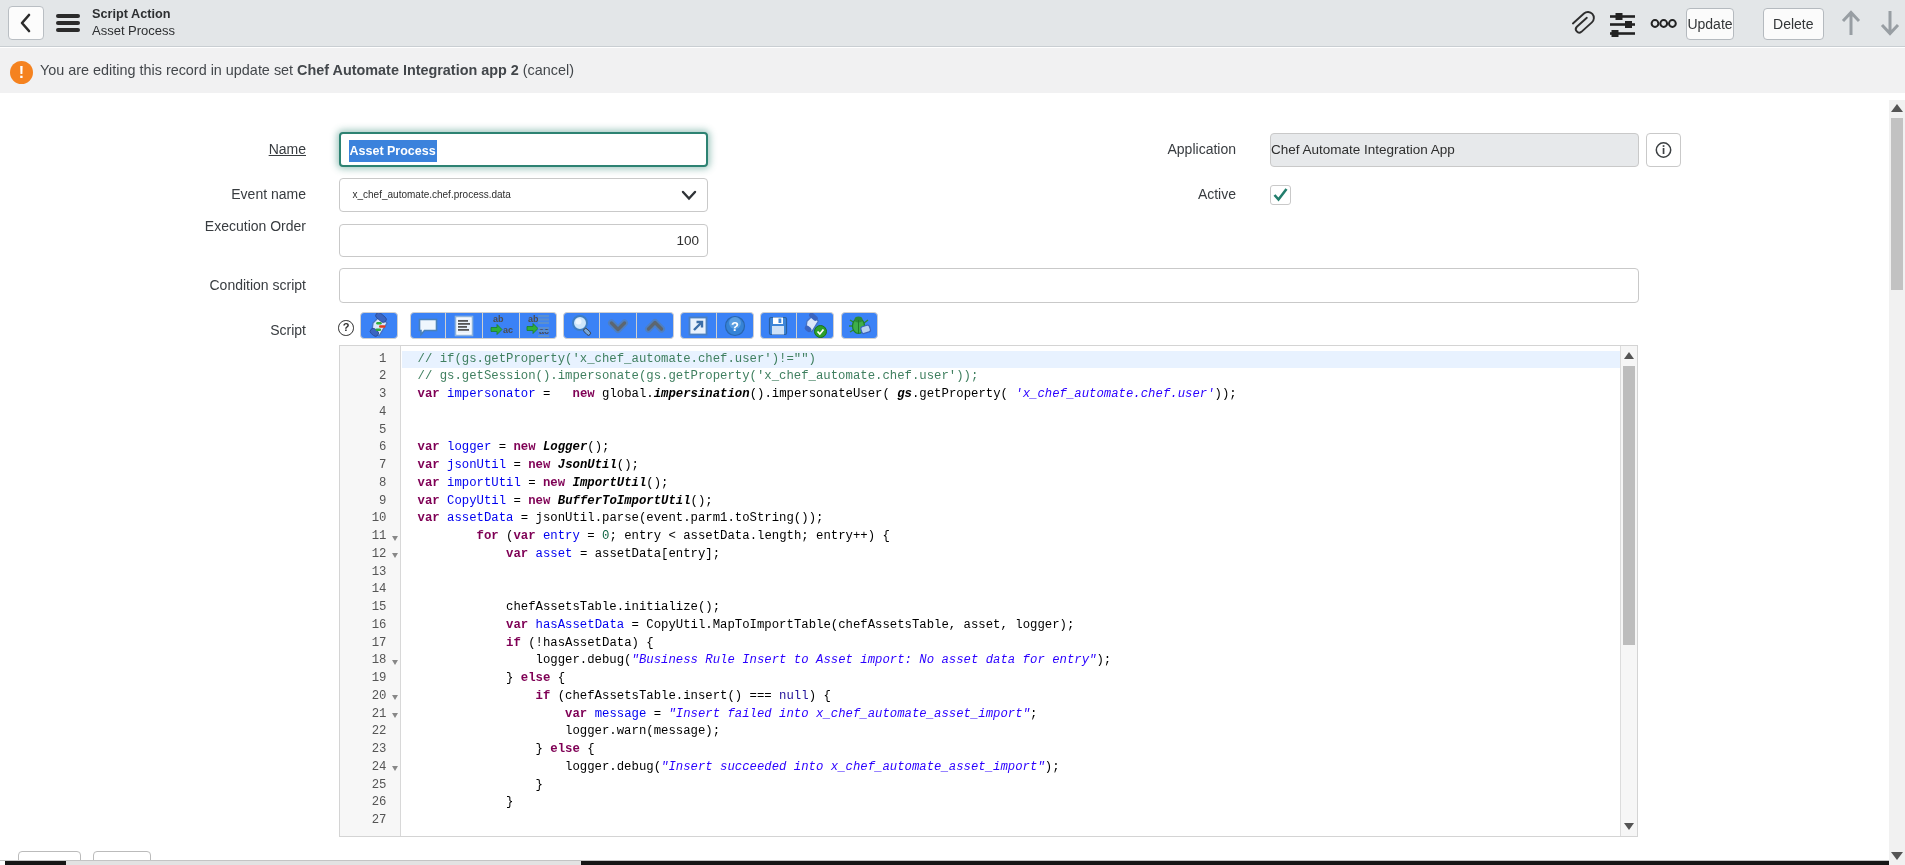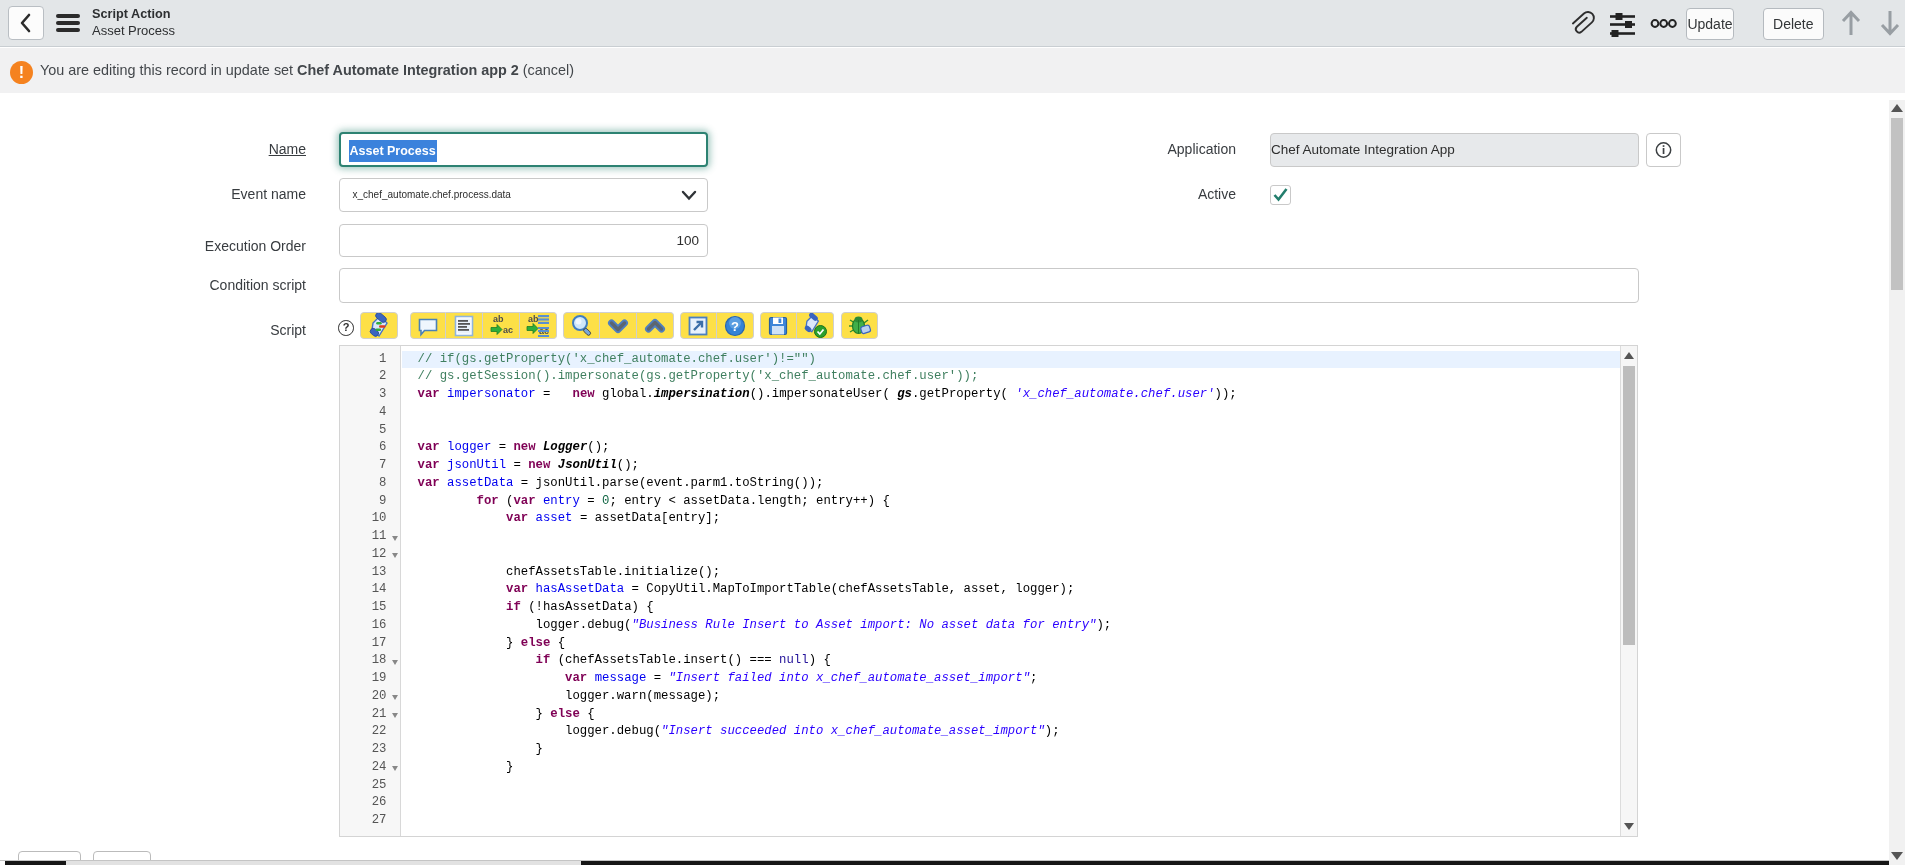--- a/index.html
+++ b/index.html
@@ -22,21 +22,21 @@
 .inp { position:absolute; background:#fff; border:1px solid #c9c9c9; border-radius:4px; font-size:13.5px; color:#2e2e2e; }
 #nameinp { left:338.5px; top:132px; width:369.5px; height:35px; border:2px solid #2d8272; box-shadow:0 0 7px 2px rgba(45,130,114,0.45); }
 #nameinp span { position:absolute; left:8px; top:5.5px; font-size:12.5px; font-weight:bold; background:#3b82dc; color:#fff; padding:0 1px; line-height:22px; }
 #appinp { left:1270px; top:132.5px; width:368.5px; height:34px; background:#e7e9eb; line-height:32px; padding-left:0; }
 #infobtn { left:1645.5px; top:133px; width:35px; height:34px; background:#fff; border:1px solid #c9c9c9; border-radius:4px; position:absolute; }
 #evsel { left:338.5px; top:178px; width:369.5px; height:34px; line-height:32px; padding-left:13px; font-size:10px; }
 #execinp { left:338.5px; top:224px; width:369.5px; height:33px; line-height:31px; text-align:right; padding-right:8px; }
 #condinp { left:338.5px; top:268px; width:1300px; height:34.5px; }
 #activecb { position:absolute; left:1270px; top:184.5px; width:21px; height:20px; background:#fff; border:1px solid #c9c9c9; border-radius:3px; }
 
-.tbtn { position:absolute; top:312px; height:27px; background:#fde047; border:1px solid #cfcfcf; display:flex; align-items:center; justify-content:center; }
+.tbtn { position:absolute; top:312px; height:27px; background:#3b82f6; border:1px solid #cfcfcf; display:flex; align-items:center; justify-content:center; }
 #qicon { position:absolute; left:338.4px; top:320px; width:15.6px; height:15.6px; border:1.8px solid #2f2f2f; border-radius:50%; text-align:center; font-size:11px; font-weight:bold; color:#2f2f2f; line-height:12.5px; }
 
 #editor { position:absolute; left:338.5px; top:344.5px; width:1299.5px; height:492.5px; border:1px solid #d4d4d4; background:#fff; }
 #gutter { position:absolute; left:0; top:0; width:61px; height:490.5px; background:#f7f7f7; border-right:1px solid #d8d8d8; }
 .gl { position:relative; height:17.75px; font-family:"Liberation Mono",monospace; font-size:12.3px; color:#555; text-align:right; padding-right:13px; line-height:17.75px; }
 .gl:first-child { margin-top:5px; }
 .fold { }
 .foldarr { position:absolute; left:52px; width:0; height:0; border-left:3.5px solid transparent; border-right:3.5px solid transparent; border-top:5px solid #888; }
 #codearea { position:absolute; left:62px; top:0; width:1220px; height:490.5px; overflow:hidden; }
 .cl { position:relative; height:17.75px; line-height:17.75px; font-family:"Liberation Mono",monospace; font-size:12.3px; color:#000; white-space:pre; padding-left:16px; }
@@ -109,21 +109,21 @@
 
 <div id="alert">
       <div class="circ" style="top:13px">
         <span>!</span>
       </div>
     </div>
 <div id="alerttext">You are editing this record in update set&nbsp;<b>Chef Automate Integration app 2</b>&nbsp;(cancel)</div>
 
 <div class="lbl" style="left:106px;top:140.5px;text-decoration:underline;">Name</div>
 <div class="lbl" style="left:106px;top:186px;">Event name</div>
-<div class="lbl" style="left:106px;top:238px;">Execution Order</div>
+<div class="lbl" style="left:106px;top:218px;">Execution Order</div>
 <div class="lbl" style="left:106px;top:276.5px;">Condition script</div>
 <div class="lbl" style="left:106px;top:321.5px;">Script</div>
 <div class="lbl" style="left:1036px;top:140.5px;">Application</div>
 <div class="lbl" style="left:1036px;top:186px;">Active</div>
 
 <div class="inp" id="nameinp">
       <span>Asset Process</span>
     </div>
 <div class="inp" id="appinp">Chef Automate Integration App</div>
 <div id="infobtn"><svg width="33" height="32" viewBox="0 0 33 32">
@@ -297,20 +297,22 @@
 <div class="foldarr" style="top:367.5px"></div>
 <div class="foldarr" style="top:420.75px"></div>
 <div id="codearea">
 <div class="cl al"><span class="c">// if(gs.getProperty('x_chef_automate.chef.user')!="")</span></div>
 <div class="cl"><span class="c">// gs.getSession().impersonate(gs.getProperty('x_chef_automate.chef.user'));</span></div>
 <div class="cl"><span class="k">var</span> <span class="d">impersonator</span> =   <span class="k">new</span> global.<span class="t">impersination</span>().impersonateUser( <span class="t">gs</span>.getProperty( <span class="s">'x_chef_automate.chef.user'</span>));</div>
 <div class="cl">&nbsp;</div>
 <div class="cl">&nbsp;</div>
 <div class="cl"><span class="k">var</span> <span class="d">logger</span> = <span class="k">new</span> <span class="t">Logger</span>();</div>
 <div class="cl"><span class="k">var</span> <span class="d">jsonUtil</span> = <span class="k">new</span> <span class="t">JsonUtil</span>();</div>
+<div class="cl"><span class="k">var</span> <span class="d">importUtil</span> = <span class="k">new</span> <span class="t">ImportUtil</span>();</div>
+<div class="cl"><span class="k">var</span> <span class="d">CopyUtil</span> = <span class="k">new</span> <span class="t">BufferToImportUtil</span>();</div>
 <div class="cl"><span class="k">var</span> <span class="d">assetData</span> = jsonUtil.parse(event.parm1.toString());</div>
 <div class="cl">        <span class="k">for</span> (<span class="k">var</span> <span class="d">entry</span> = <span class="n">0</span>; entry &lt; assetData.length; entry++) {</div>
 <div class="cl">            <span class="k">var</span> <span class="d">asset</span> = assetData[entry];</div>
 <div class="cl">&nbsp;</div>
 <div class="cl">&nbsp;</div>
 <div class="cl">            chefAssetsTable.initialize();</div>
 <div class="cl">            <span class="k">var</span> <span class="d">hasAssetData</span> = CopyUtil.MapToImportTable(chefAssetsTable, asset, logger);</div>
 <div class="cl">            <span class="k">if</span> (!hasAssetData) {</div>
 <div class="cl">                logger.debug(<span class="s">"Business Rule Insert to Asset import: No asset data for entry"</span>);</div>
 <div class="cl">            } <span class="k">else</span> {</div>

